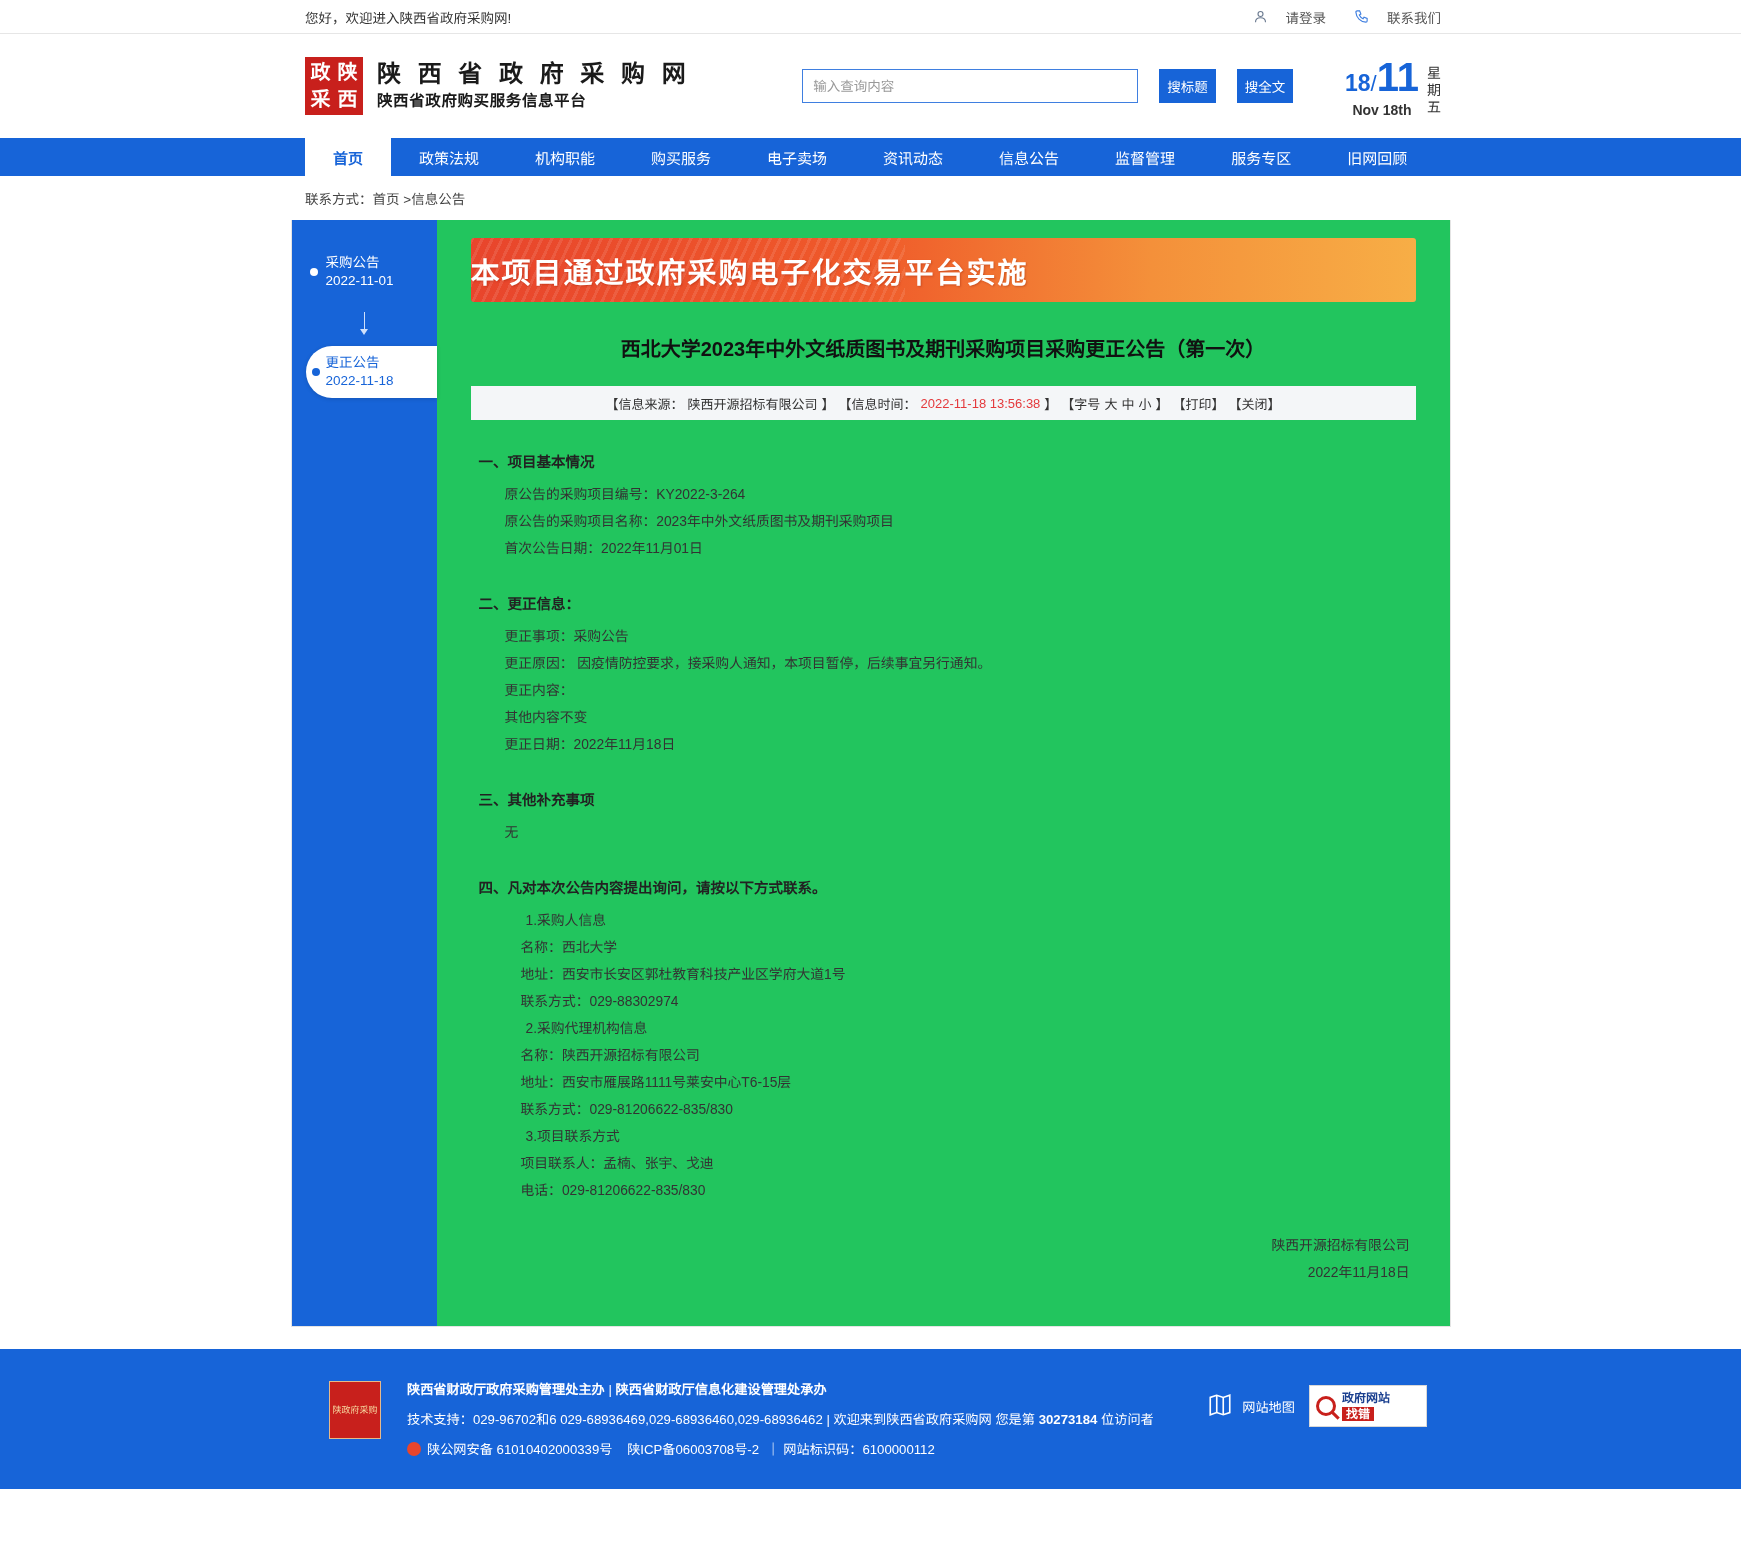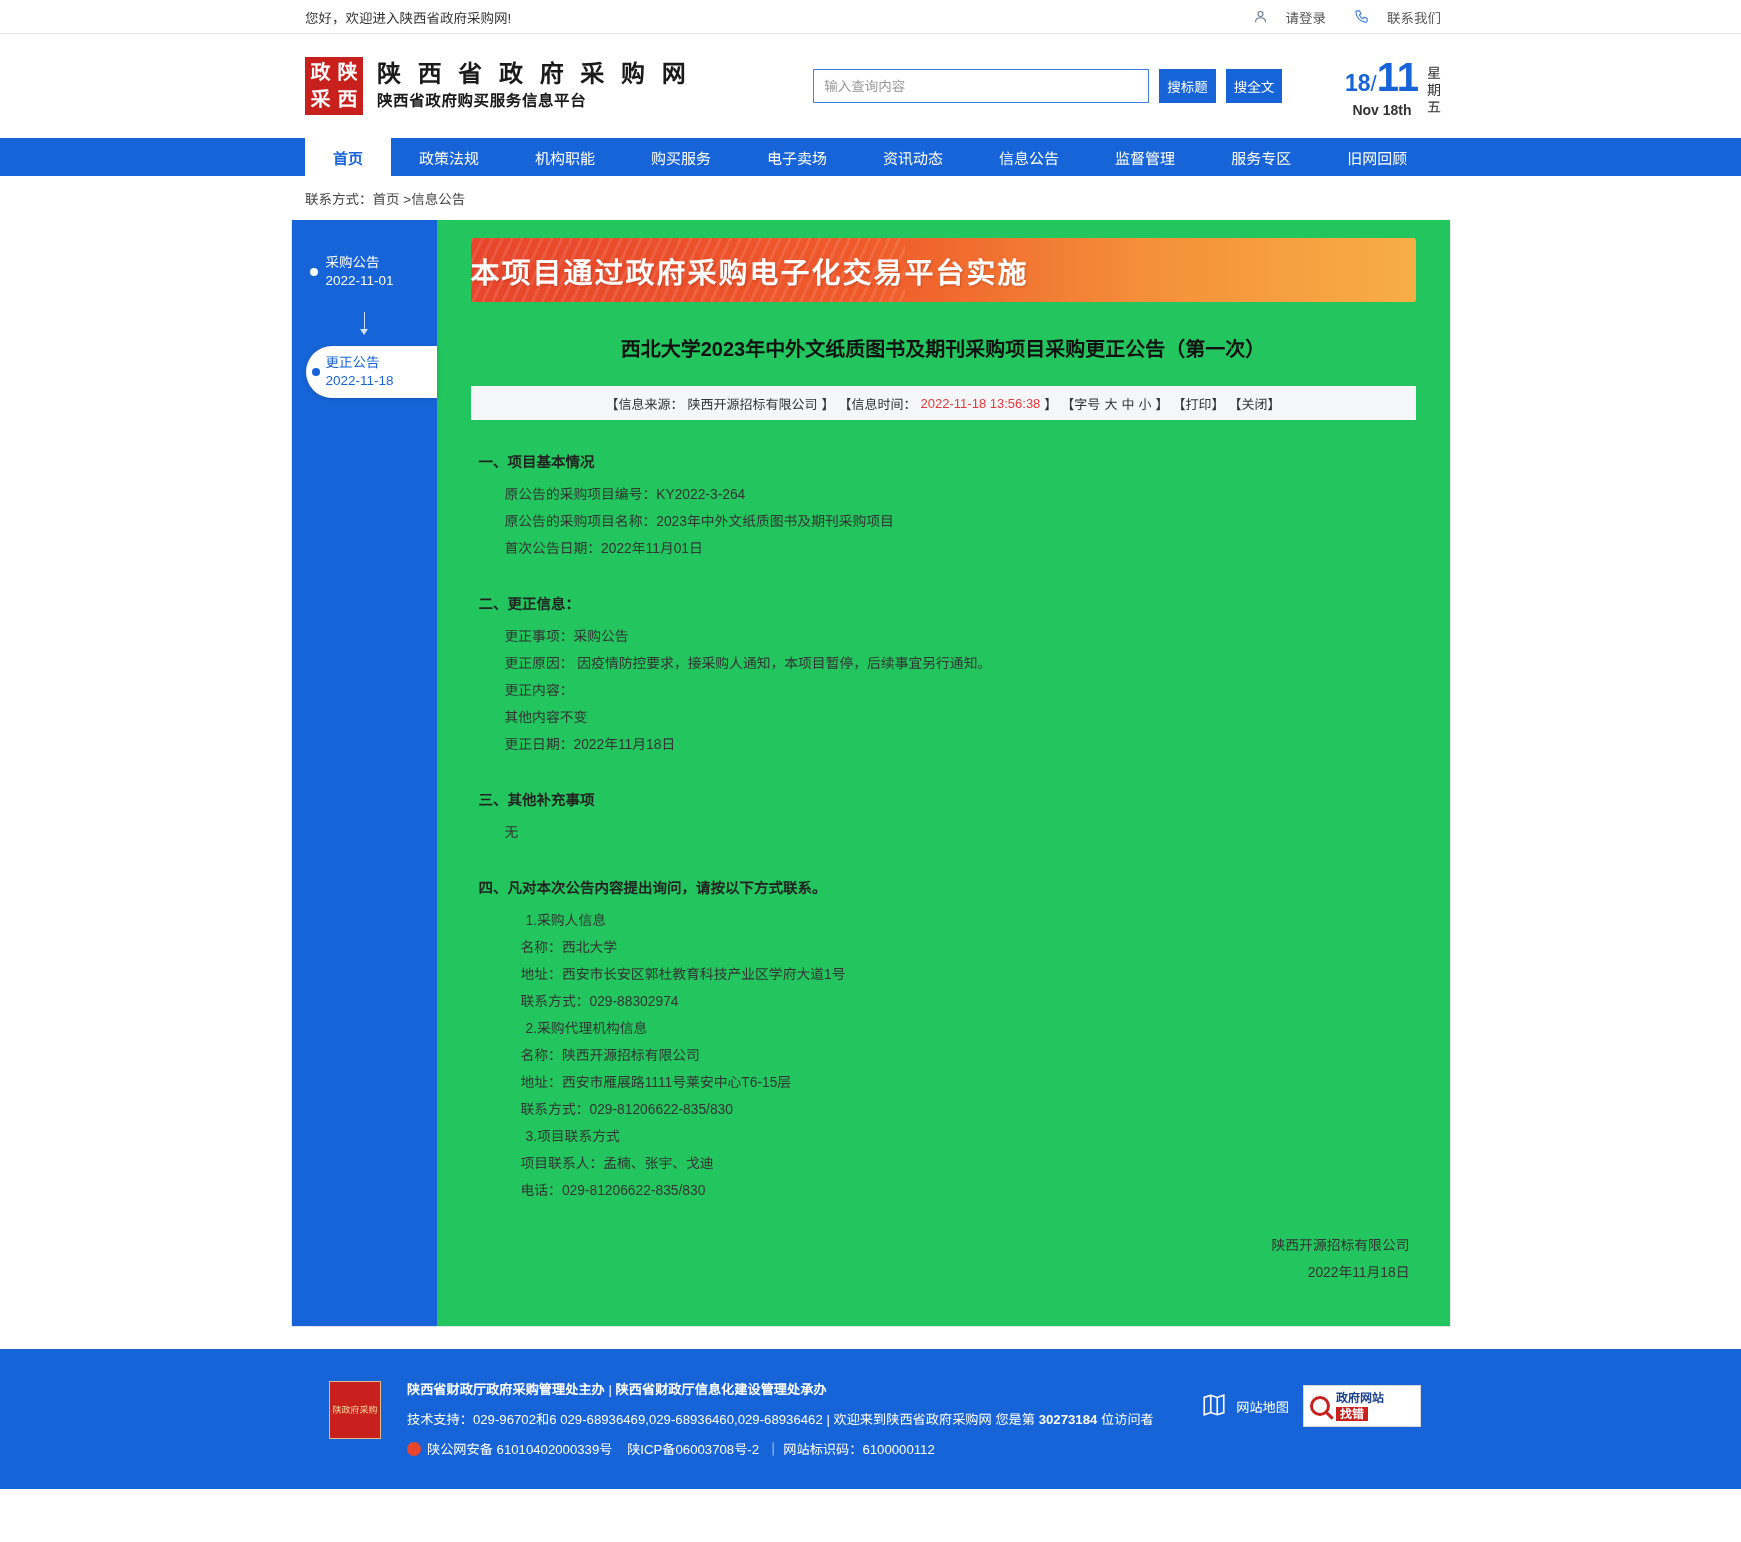--- a/index.html
+++ b/index.html
@@ -69,21 +69,21 @@
     padding: 0 10px;
     font-size: 13.5px;
     outline: none;
     color:#333;
   }
   .search-input::placeholder { color:#999; }
   .btn-search {
     height: 34px; min-width: 56px;
     background: #1764d8; color:#fff; border:none;
     font-size: 13.5px; cursor: pointer;
-    margin-left: 10px;
+    margin-left: 21px;
     padding: 0 8px;
   }
   .datebox { text-align: right; display:flex; align-items: flex-start; gap: 6px; }
   .date-main { text-align:center; }
   .date-main .d1 { color:#1764d8; font-weight: bold; }
   .date-main .d1 .small { font-size: 23px; }
   .date-main .d1 .slash { font-size: 22px; font-weight: normal; color:#1764d8; }
   .date-main .d1 .big { font-size: 40px; }
   .date-main .d2 { font-size: 14px; font-weight: bold; color:#333; margin-top: 2px; }
   .weekday { font-size: 14px; color:#333; line-height: 17px; width: 16px; margin-top: 10px; font-weight: 500;}
@@ -233,21 +233,21 @@
     color:#f6d9a0; font-size: 9px; text-align:center; line-height:11px;
     flex: 0 0 52px;
   }
   .fcol { flex: 1; font-size: 13.2px; line-height: 30px; }
   .fcol .bold { font-weight: bold; }
   .fcol .num { font-weight: bold; }
   .badge-police {
     display:inline-block; width:14px; height:14px; border-radius:50%;
     background:#e8452c; vertical-align:-2px; margin-right:6px;
   }
-  .fright { display:flex; align-items:center; gap: 14px; margin-right: 15px; padding-top: 10px;}
+  .fright { display:flex; align-items:center; gap: 14px; margin-right: 9px; padding-top: 10px;}
   .sitemap { display:flex; align-items:center; gap:8px; font-size:13.2px; cursor:pointer;}
   .gov-check {
     width: 118px; height: 42px; background:#fff; border:1px solid #d8d8d8;
     display:flex; align-items:center; gap:6px; padding: 0 6px; cursor:pointer;
   }
   .gov-check .mag { width:20px; height:20px; border:3px solid #c8201c; border-radius:50%; position:relative;}
   .gov-check .mag:after{content:"";position:absolute;width:3px;height:9px;background:#c8201c;right:-4px;bottom:-7px;transform:rotate(-45deg);}
   .gov-check .txt { line-height: 14px; font-size: 12px; }
   .gov-check .t1 { color:#1a3f8f; font-weight:bold; }
   .gov-check .t2 { color:#fff; background:#c8201c; font-weight:bold; padding: 0 4px; display:inline-block; margin-top:2px;}

